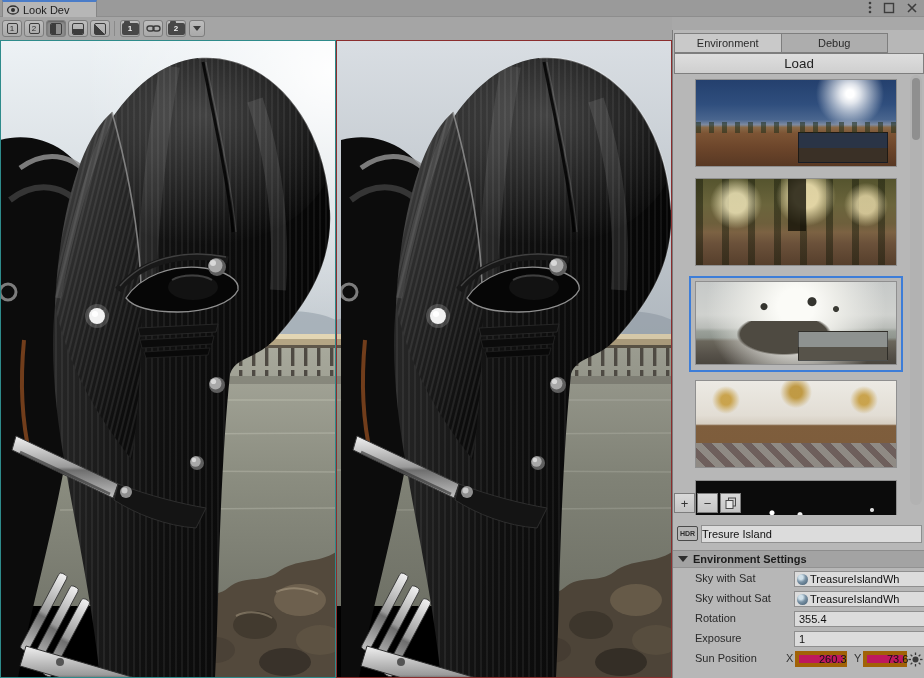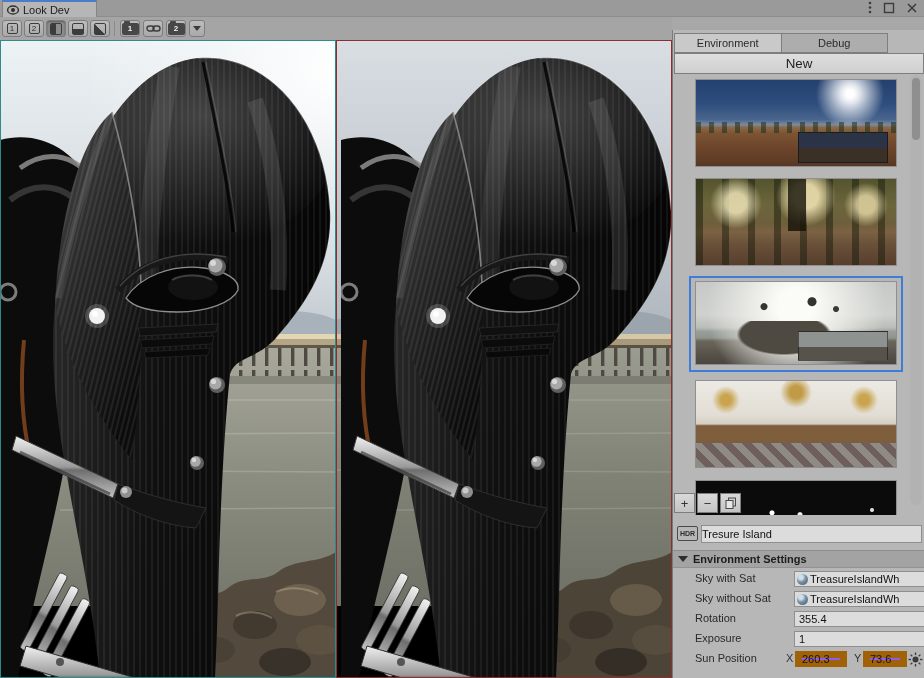--- a/index.html
+++ b/index.html
@@ -109,22 +109,22 @@
   .fold{width:0;height:0;border-left:5px solid transparent;border-right:5px solid transparent;border-top:6px solid #2e2e2e;}
   .srow{position:absolute;left:0;width:252px;height:18px;}
   .srow .lbl{position:absolute;left:22px;top:2px;color:#2a2a2a;}
   .field{position:absolute;left:121px;top:1px;width:152px;height:16px;background:#dcdcdc;border:1px solid #8f8f8f;
          display:flex;align-items:center;padding-left:4px;color:#111;overflow:hidden;white-space:nowrap;}
   .objfield{padding-left:2px;gap:2px;}
   .objfield .otext{flex:1;overflow:hidden;white-space:nowrap;}
   .cubemap-ico{width:11px;height:11px;border-radius:50%;flex:0 0 auto;
                background:radial-gradient(circle at 35% 30%, #cfe0ea 0 20%, #7a93a6 45%, #3c5468 100%);}
   .picker{flex:0 0 14px;height:14px;border-left:1px solid #9a9a9a;display:flex;align-items:center;justify-content:center;}
-  .minifield{position:absolute;top:1px;height:16px;background:#8b5cf6;border:7px solid #a16207;
-             display:flex;align-items:center;padding-left:0;color:#111;}
+  .minifield{position:absolute;top:1px;height:16px;background:#be185d;border:4px solid #a16207;
+             display:flex;align-items:center;padding-left:20px;color:#111;}
   .axis{position:absolute;top:2px;color:#333;}
   .swatch{position:absolute;left:121px;top:2px;width:112px;height:14px;background:#595959;border:1px solid #444;}
   .swatch .alpha{position:absolute;left:0;right:0;bottom:0;height:3px;background:#ffffff;}
   .swatch svg{position:absolute;right:1px;top:1px;}
   .sunbtn{position:absolute;right:2px;top:2px;width:15px;height:15px;border:none;background:transparent;padding:0;}
 </style>
 </head>
 <body>
 
 <svg width="0" height="0" style="position:absolute" aria-hidden="true">
@@ -376,21 +376,21 @@
     <div class="ptabs">
       <div class="ptab active">
           <span>Environment</span>
         </div>
       <div class="ptab">
           <span>Debug</span>
         </div>
     </div>
     <div class="newload">
       <button class="nl-btn">
-          <span>New</span>
+          <span>Load</span>
         </button>
     </div>
 
     <div class="thumbs">
       <div class="thumb th1" style="top:4px">
           <div class="inset"></div>
         </div>
       <div class="thumb th2" style="top:103px"></div>
       <div class="sel-wrap">
         <div class="thumb th3">

